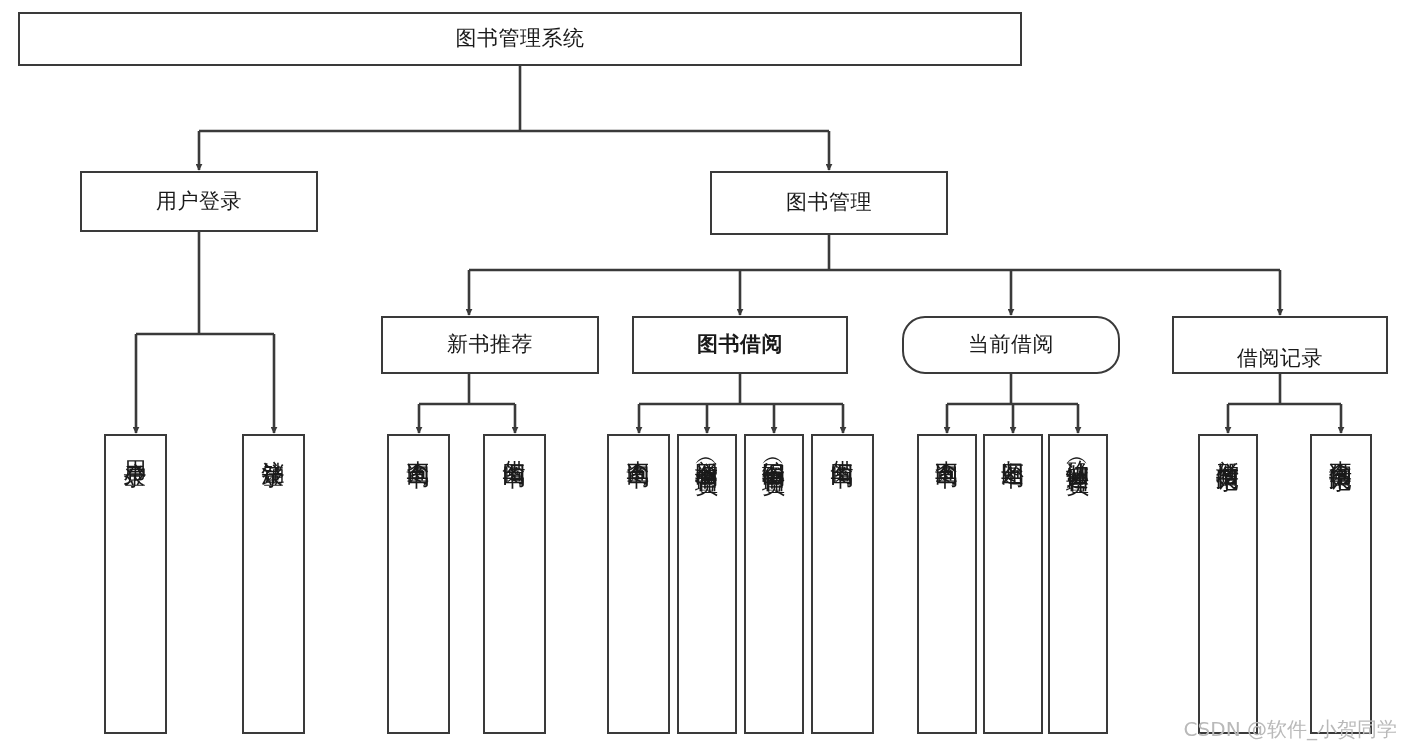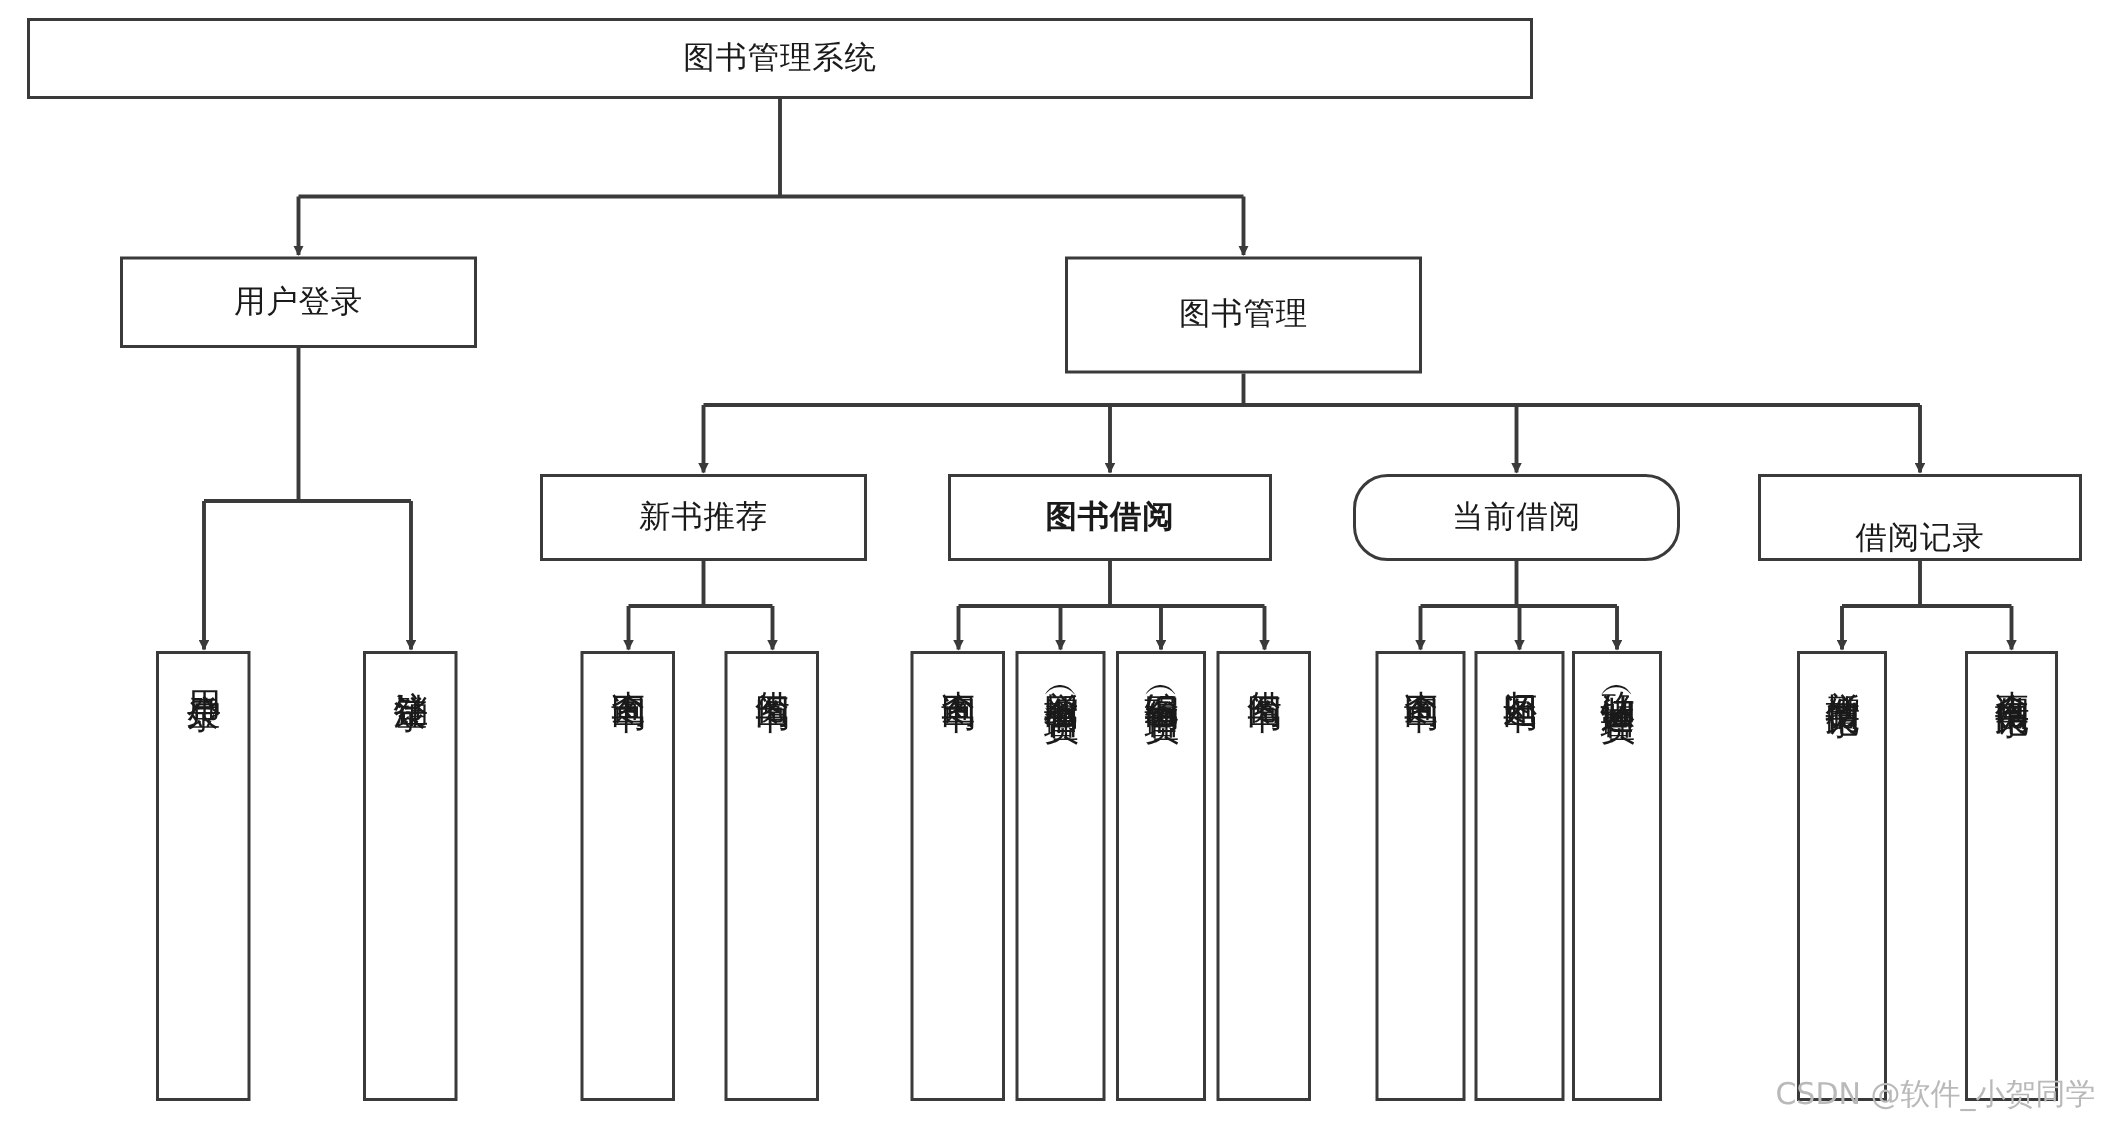--- a/index.html
+++ b/index.html
@@ -110,24 +110,24 @@
       <path d="M 1228 404 L 1228 433" stroke="#3a3a3a" stroke-width="2.6" fill="none" marker-end="url(#arrow)"></path>
       <path d="M 1341 404 L 1341 433" stroke="#3a3a3a" stroke-width="2.6" fill="none" marker-end="url(#arrow)"></path>
     </svg>
   <div id="nodes-layer">
       <div class="node horiz" style="left: 18px; top: 12px; width: 1004px; height: 54px; border-color: rgb(58, 58, 58); background: rgb(255, 255, 255);">
         <span class="node-label">图书管理系统</span>
       </div>
       <div class="node horiz" style="left: 80px; top: 171px; width: 238px; height: 61px; border-color: rgb(58, 58, 58); background: rgb(255, 255, 255);">
         <span class="node-label">用户登录</span>
       </div>
-      <div class="node horiz" style="left: 710px; top: 171px; width: 238px; height: 78px; border-color: rgb(58, 58, 58); background: rgb(255, 255, 255);">
+      <div class="node horiz" style="left: 710px; top: 171px; width: 238px; height: 64px; border-color: rgb(58, 58, 58); background: rgb(255, 255, 255);">
         <span class="node-label">图书管理</span>
       </div>
-      <div class="node horiz" style="left: 360px; top: 316px; width: 218px; height: 58px; border-color: rgb(58, 58, 58); background: rgb(255, 255, 255);">
+      <div class="node horiz" style="left: 381px; top: 316px; width: 218px; height: 58px; border-color: rgb(58, 58, 58); background: rgb(255, 255, 255);">
         <span class="node-label">新书推荐</span>
       </div>
       <div class="node horiz" style="left: 632px; top: 316px; width: 216px; height: 58px; border-color: rgb(58, 58, 58); background: rgb(255, 255, 255); font-weight: bold;">
         <span class="node-label">图书借阅</span>
       </div>
       <div class="node horiz" style="left: 902px; top: 316px; width: 218px; height: 58px; border-color: rgb(58, 58, 58); background: rgb(255, 255, 255); border-radius: 23px;">
         <span class="node-label">当前借阅</span>
       </div>
       <div class="node horiz" style="left: 1172px; top: 316px; width: 216px; height: 58px; border-color: rgb(58, 58, 58); background: rgb(255, 255, 255); align-items: flex-end;">
         <span class="node-label">借阅记录</span>

